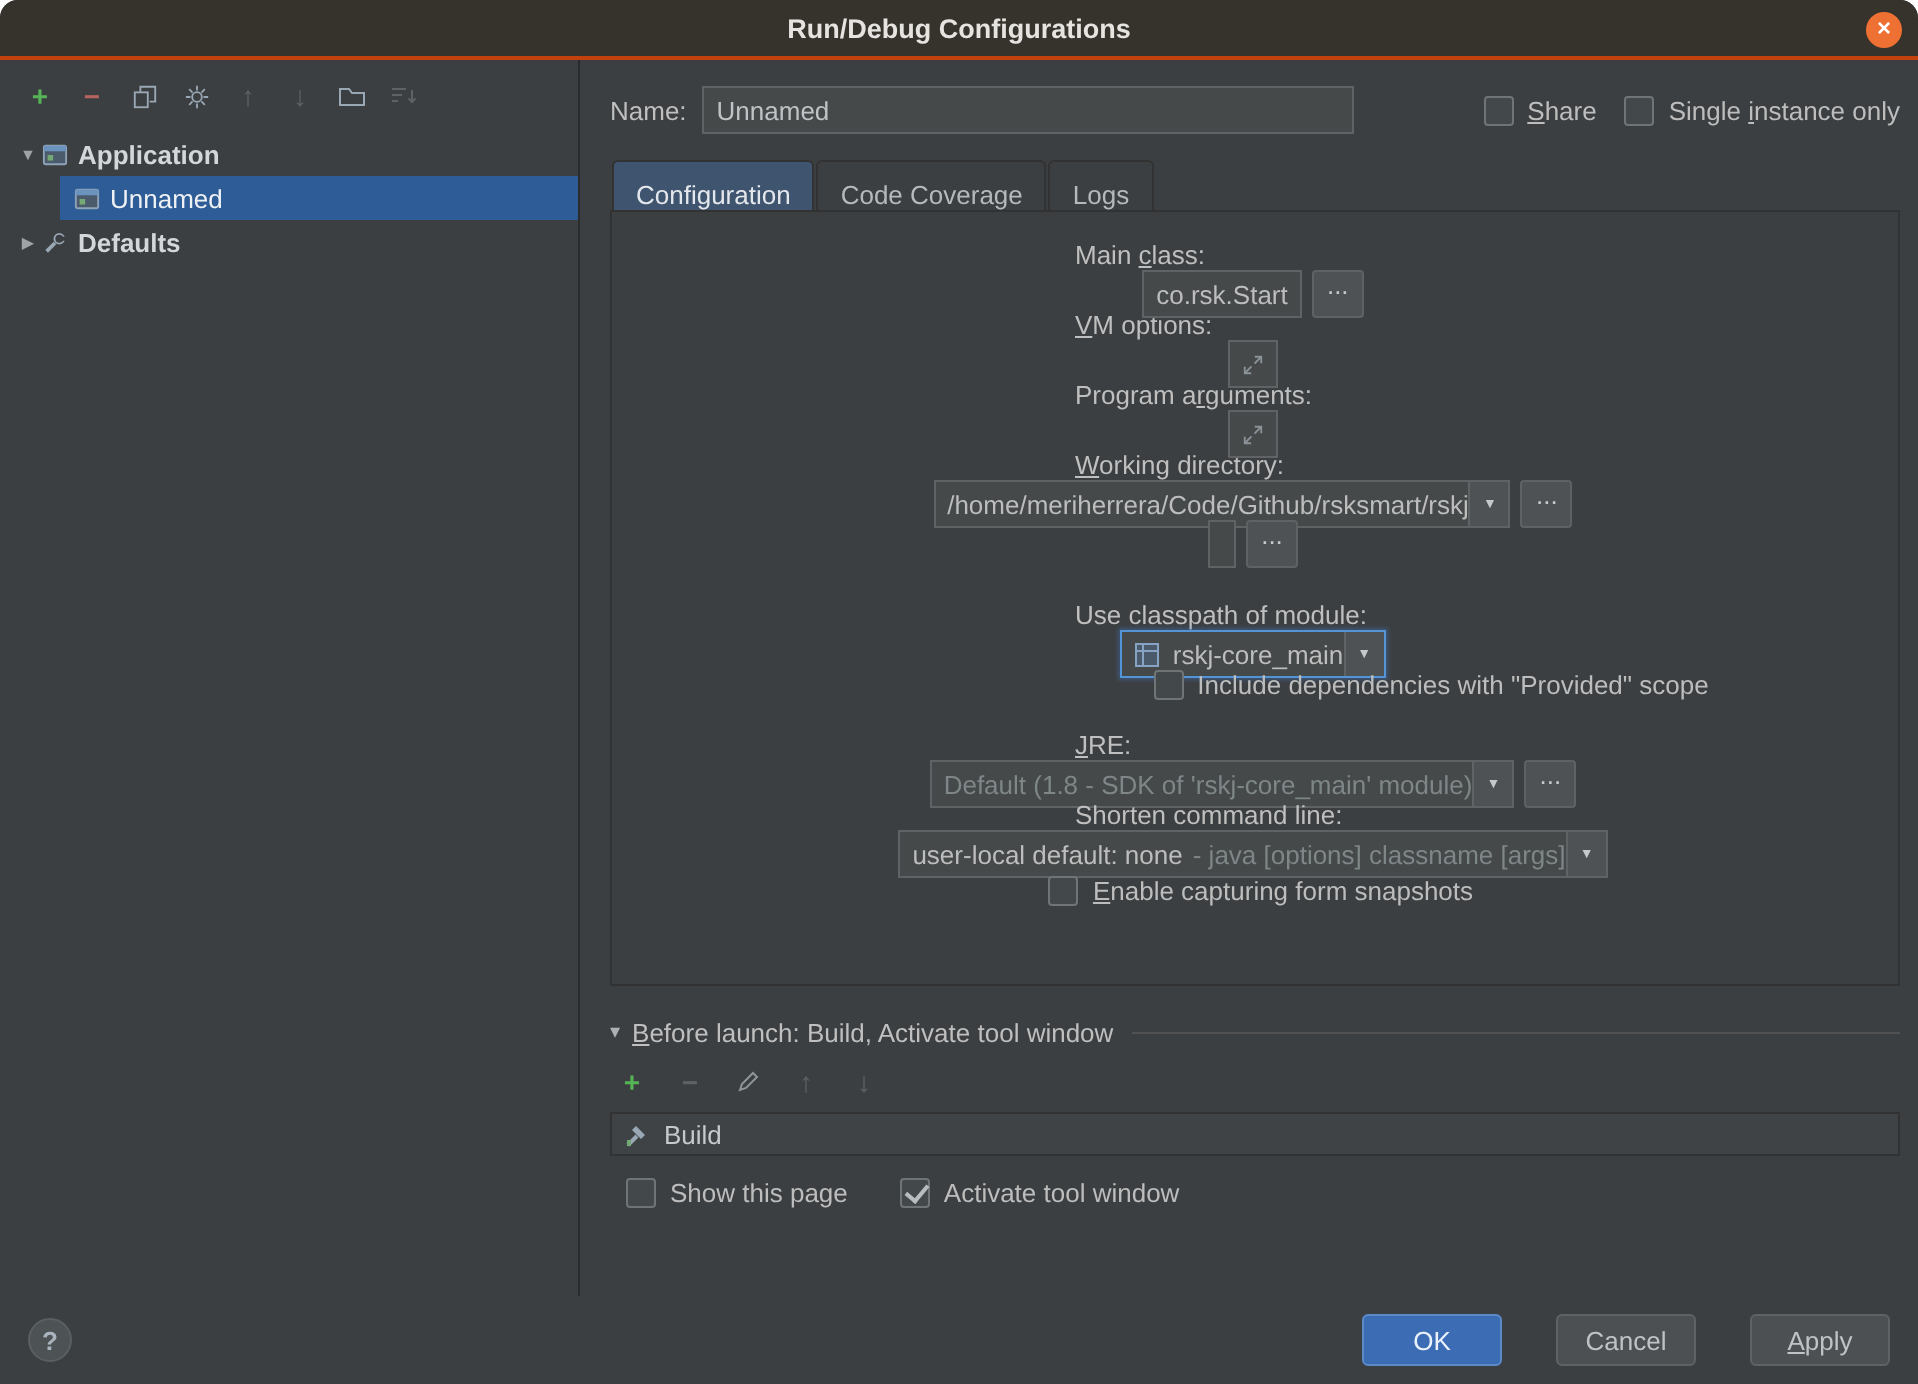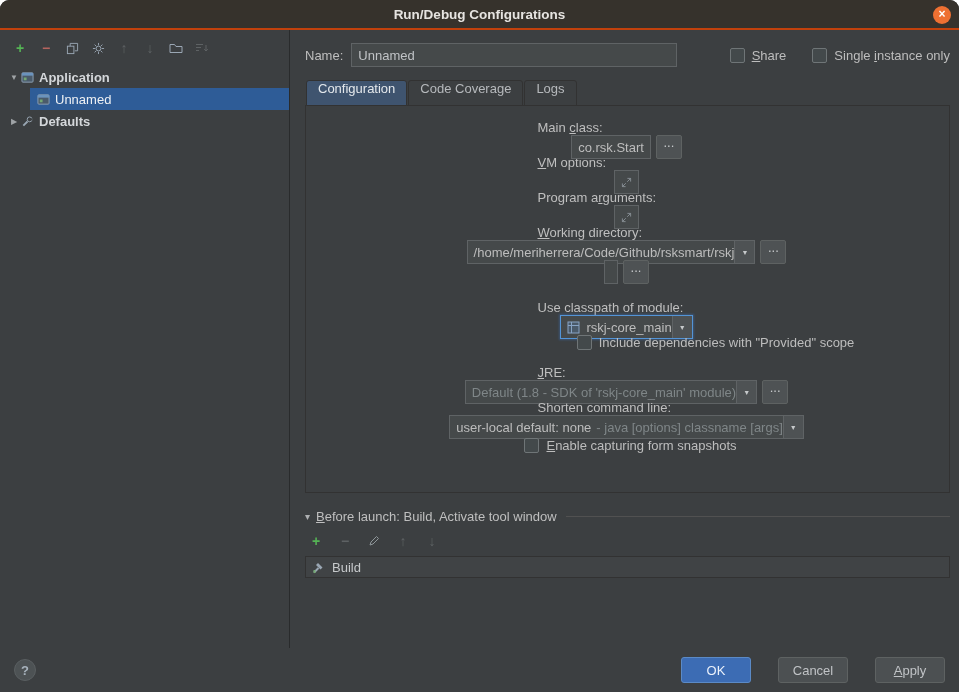--- a/index.html
+++ b/index.html
@@ -36,30 +36,30 @@
   .tree-icon { width:15px; margin-right:4px; display:flex; align-items:center; justify-content:center; }
   .tree-label { color:#d4d7da; font-weight:bold; }
   .tree-row.selected { margin-left:30px; background:#2e5c97; }
   .tree-row.selected .tree-label { font-weight:normal; color:#eef1f4; }
 
   
   .name-row { display:flex; align-items:center; height:26px; margin-top:2px; }
   .name-row .lbl { margin-right:8px; color:#bfbfbf; }
   input.name-input { width:326px; height:24px; background:#45494a; border:1px solid #5f6365;
                      color:#c0c3c6; padding:0 6px; font-size:13px; font-family:inherit; outline:none; }
-  .header-checks { margin-left:auto; display:flex; align-items:center; gap:26px; }
+  .header-checks { margin-left:auto; display:flex; align-items:center; gap:14px; }
   .cb-wrap { display:flex; align-items:center; gap:7px; cursor:default; }
   .cb { width:15px; height:15px; background:#43494b; border:1px solid #6f7577; border-radius:2px;
         position:relative; flex-shrink:0; }
   .cb.checked::after { content:""; position:absolute; left:4px; top:0px; width:5px; height:9px;
         border-right:2px solid #b9bdc0; border-bottom:2px solid #b9bdc0; transform:rotate(40deg); }
 
   
   .tabs-row { display:flex; margin-top:12px; padding-left:1px; }
-  .tab { height:26px; padding:0 11px; display:flex; align-items:flex-start; border:1px solid #323232;
+  .tab { height:26px; padding:0 11px; display:flex; align-items:flex-end; border:1px solid #323232;
          background:#3c3f41; color:#b6b9bc; cursor:default; border-radius:3px 3px 0 0; margin-right:1px; }
   .tab.selected { background:#3f546f; color:#e4e8ec; }
 
   
   .config-panel { border:1px solid #323232; margin-top:-1px; height:388px; padding:14px 10px 10px 8px; }
   .frow { display:flex; align-items:center; height:24px; margin-bottom:11px;flex-direction:column; }
   .frow.gap-top { margin-top:16px; }
   .flabel { width:178px; flex-shrink:0; color:#bfbfbf; }
   .fctrl { flex:1; display:flex; align-items:center; gap:5px; }
   .tfield { flex:1; height:24px; background:#45494a; border:1px solid #5f6365; display:flex;
@@ -355,20 +355,30 @@
         <div class="bl-list">
           <span>
             <svg width="13" height="13" viewBox="0 0 13 13">
                 <path d="M2 11.5L6.5 7" stroke="#9aa7b4" stroke-width="2"></path>
                 <path d="M6 2l4.5 4.5L8.5 8.5 4 4z" fill="#9aa7b4"></path>
                 <rect x="1.5" y="9" width="2" height="3" fill="#74a874"></rect>
               </svg>
           </span>
           <span>Build</span>
         </div>
+        <div class="bl-checks">
+          <span class="cb-wrap">
+            <span class="cb"></span>
+            <span>Show this page</span>
+          </span>
+          <span class="cb-wrap">
+            <span class="cb checked"></span>
+            <span>Activate tool window</span>
+          </span>
+        </div>
       </div>
 
     </div>
   </div>
 
   <div class="footer">
     <span class="help-btn">
       <span>?</span>
     </span>
     <div class="btns">

